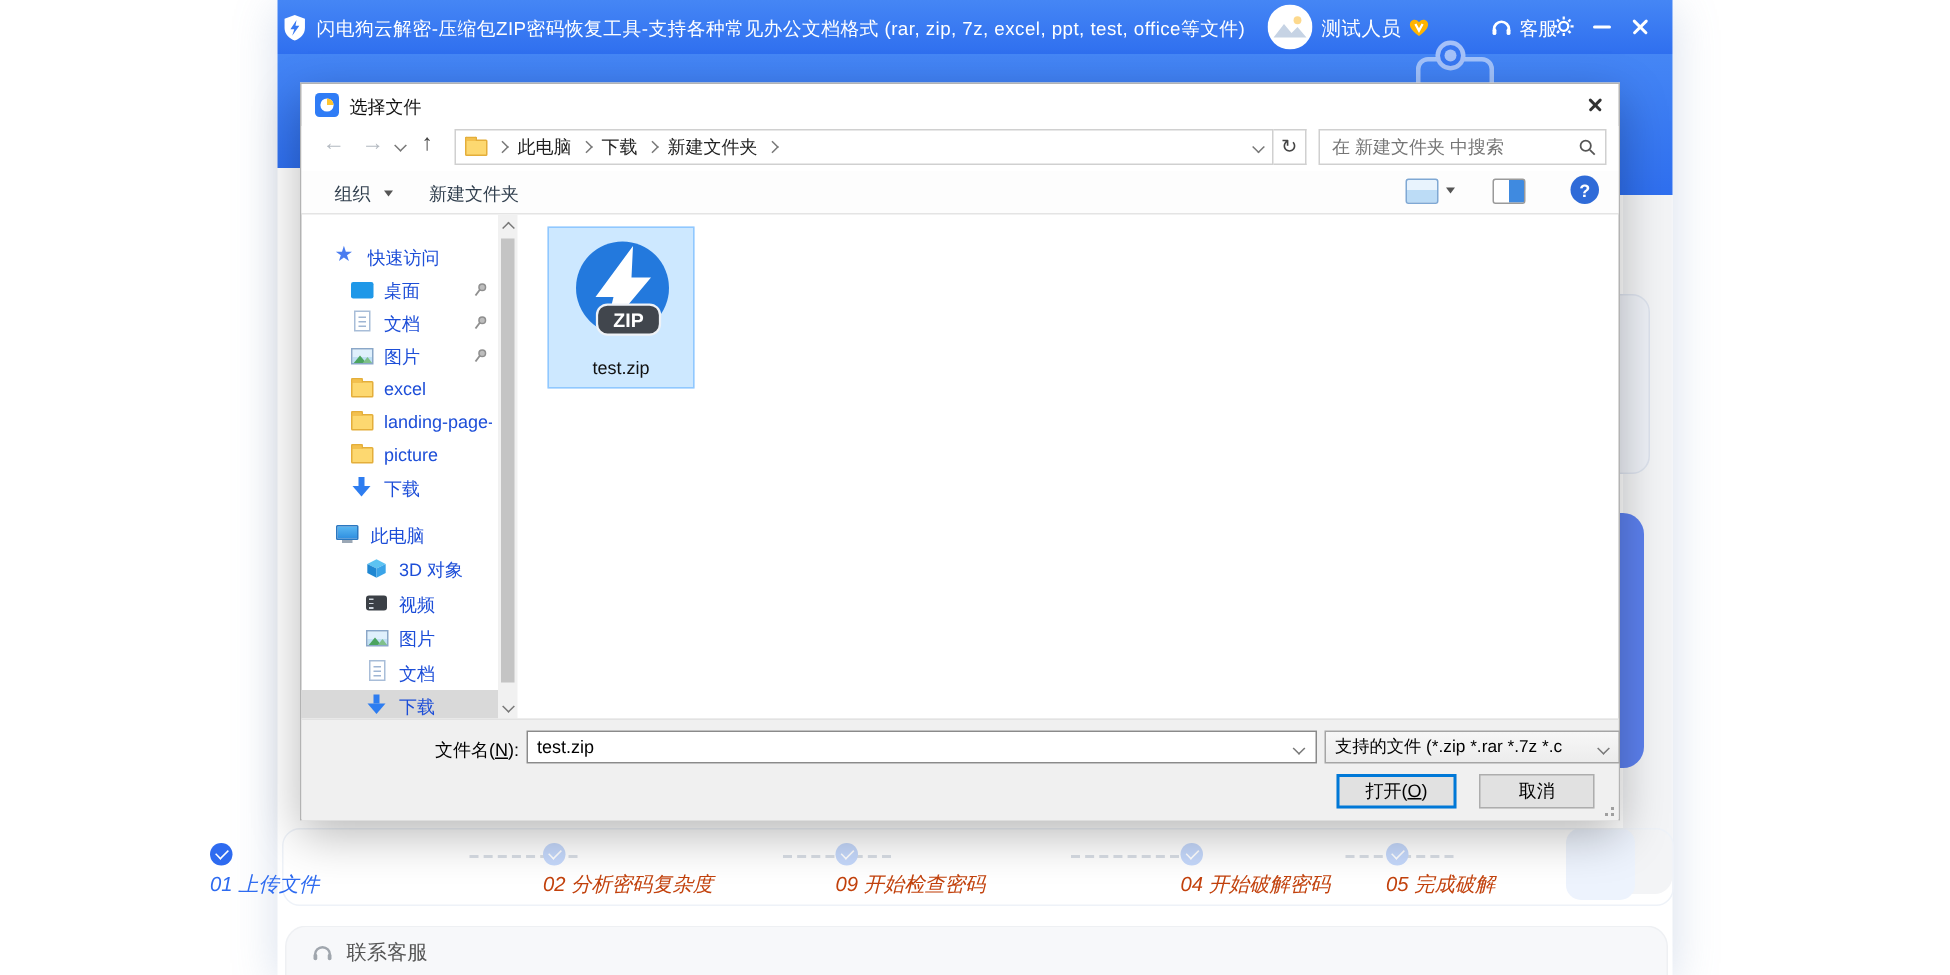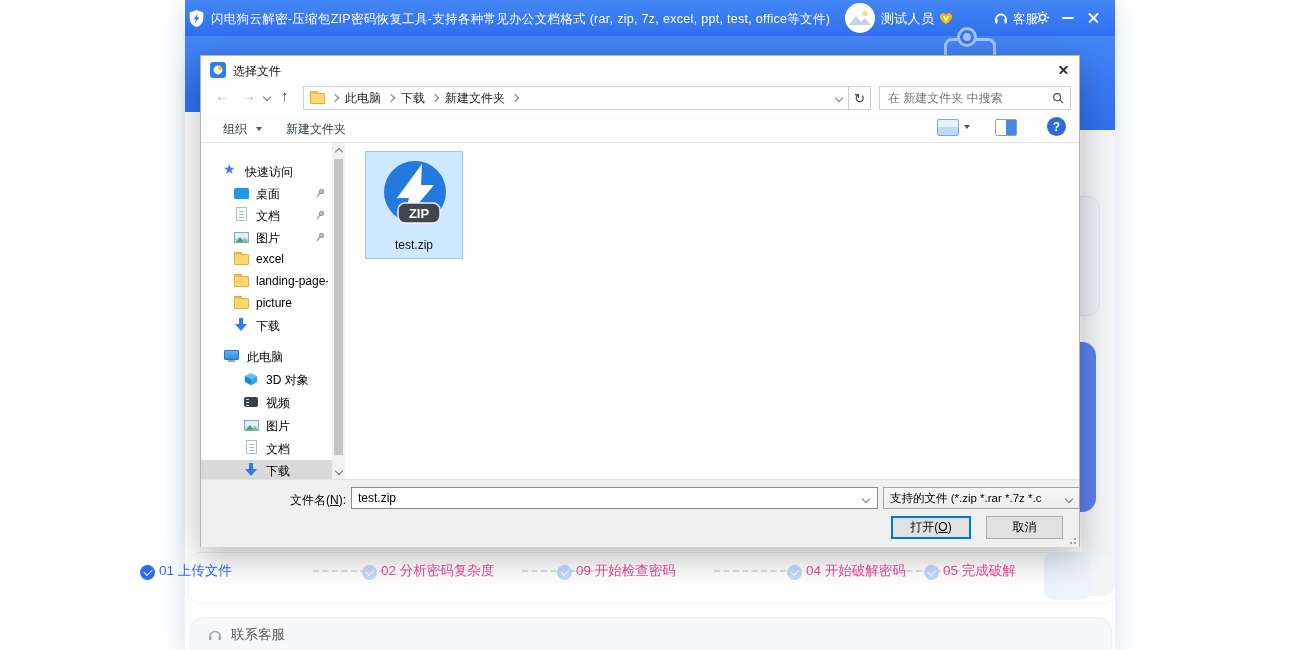--- a/index.html
+++ b/index.html
@@ -55,21 +55,21 @@
   .sep{position:absolute;left:0;top:86px;width:878px;height:1px;background:#e4e4e4;}
 
   .viewicon{position:absolute;width:20px;height:15px;border:1px solid #7fa8d4;background:linear-gradient(180deg,#e8f3fd 45%,#bcdcf6 45%);border-radius:2px;cursor:pointer;}
   .previcon{position:absolute;width:20px;height:15px;border:1px solid #9a9a9a;background:linear-gradient(90deg,#fff 50%,#3f8ae0 50%);border-radius:2px;cursor:pointer;}
   .helpbtn{position:absolute;width:19px;height:19px;border-radius:50%;background:#2f6bd8;color:#fff;font-size:12px;font-weight:bold;
            display:flex;align-items:center;justify-content:center;cursor:pointer;}
 
   
   .srow{position:absolute;left:0;width:131px;height:22px;cursor:pointer;}
   .srow.sel{background:#d9d9d9;}
-  .srow .lbl{position:absolute;top:4px;font-size:12px;color:#000000;white-space:nowrap;overflow:hidden;max-width:72px;}
+  .srow .lbl{position:absolute;top:4px;font-size:12px;color:#1d4ed8;white-space:nowrap;overflow:hidden;max-width:72px;}
   .srow .ics{position:absolute;top:3px;}
   .pin{position:absolute;left:114px;top:6px;}
   .star{color:#4a7cf0;font-size:14px;line-height:14px;}
   .desk{display:inline-block;width:15px;height:11px;background:#1f98e8;border-radius:1.5px;}
   .doc{display:inline-block;width:11px;height:14px;background:#fff;border:1px solid #a8bdd8;position:relative;box-sizing:border-box;}
   .doc:before{content:"";position:absolute;left:2px;top:3px;width:5px;height:1px;background:#9fb6d4;box-shadow:0 3px 0 #9fb6d4,0 6px 0 #9fb6d4;}
   .pic{display:inline-block;width:15px;height:11px;border:1px solid #8aa7c8;background:linear-gradient(#dff0fc 55%,#bfe0f4 55%);position:relative;overflow:hidden;box-sizing:border-box;}
   .pic:before{content:"";position:absolute;bottom:-1px;left:0;border-left:5px solid transparent;border-right:5px solid transparent;border-bottom:6px solid #4ba45f;}
   .pic:after{content:"";position:absolute;bottom:-1px;left:6px;border-left:4px solid transparent;border-right:4px solid transparent;border-bottom:5px solid #7fc08a;}
   .folder{display:inline-block;width:15px;height:11px;background:#fdd870;border:1px solid #e4ae3a;border-radius:1px;position:relative;box-sizing:border-box;}
@@ -100,25 +100,25 @@
   .combo{position:absolute;left:682px;top:7px;width:197px;height:22px;border:1px solid #a5a5a5;background:linear-gradient(#f7f7f7,#ececec);
          box-sizing:border-box;font-size:11.5px;color:#000;line-height:20px;padding:0 18px 0 6px;white-space:nowrap;overflow:hidden;cursor:pointer;}
   .combo .chev{position:absolute;right:7px;top:8px;}
   .btn{position:absolute;top:36px;height:23px;background:#e1e1e1;border:1px solid #adadad;font-size:12px;color:#000;
        display:flex;align-items:center;justify-content:center;box-sizing:border-box;cursor:pointer;}
   .btn.primary{border:2px solid #0078d7;}
   .grip{position:absolute;right:3px;bottom:3px;width:9px;height:9px;}
   .grip i{position:absolute;width:2px;height:2px;background:#9f9f9f;}
 
   
-  .step{position:absolute;top:562px;width:200px;display:flex;flex-direction:row;align-items:flex-end;gap:4px;}
+  .step{position:absolute;top:562px;width:200px;display:flex;flex-direction:column;align-items:flex-start;gap:4px;font-style:italic;}
   .stepdot{width:15px;height:15px;border-radius:50%;display:flex;align-items:center;justify-content:center;}
   .stepdot.on{background:#2e6bf0;} .stepdot.off{background:#c5d8fb;}
   .check{width:7px;height:4px;border-left:1.6px solid #fff;border-bottom:1.6px solid #fff;transform:rotate(-45deg);margin-top:-2px;}
-  .steplbl{font-size:13.5px;color:#ec4899;white-space:nowrap;}
+  .steplbl{font-size:13.5px;color:#c2410c;white-space:nowrap;}
   .steplbl.on{color:#2e6bf0;}
   .dash{position:absolute;top:570px;width:72px;border-top:2px dashed #d9dee5;}
 
   
   .footer{position:absolute;left:190px;top:617px;width:922px;height:33px;background:#f7f8fa;border:1px solid #eef0f3;border-bottom:none;border-radius:14px 14px 0 0;box-sizing:border-box;}
   .contact{position:absolute;left:16px;top:8px;display:flex;align-items:center;gap:8px;color:#555;font-size:13.5px;cursor:pointer;}
 </style>
 </head>
 <body>
 

